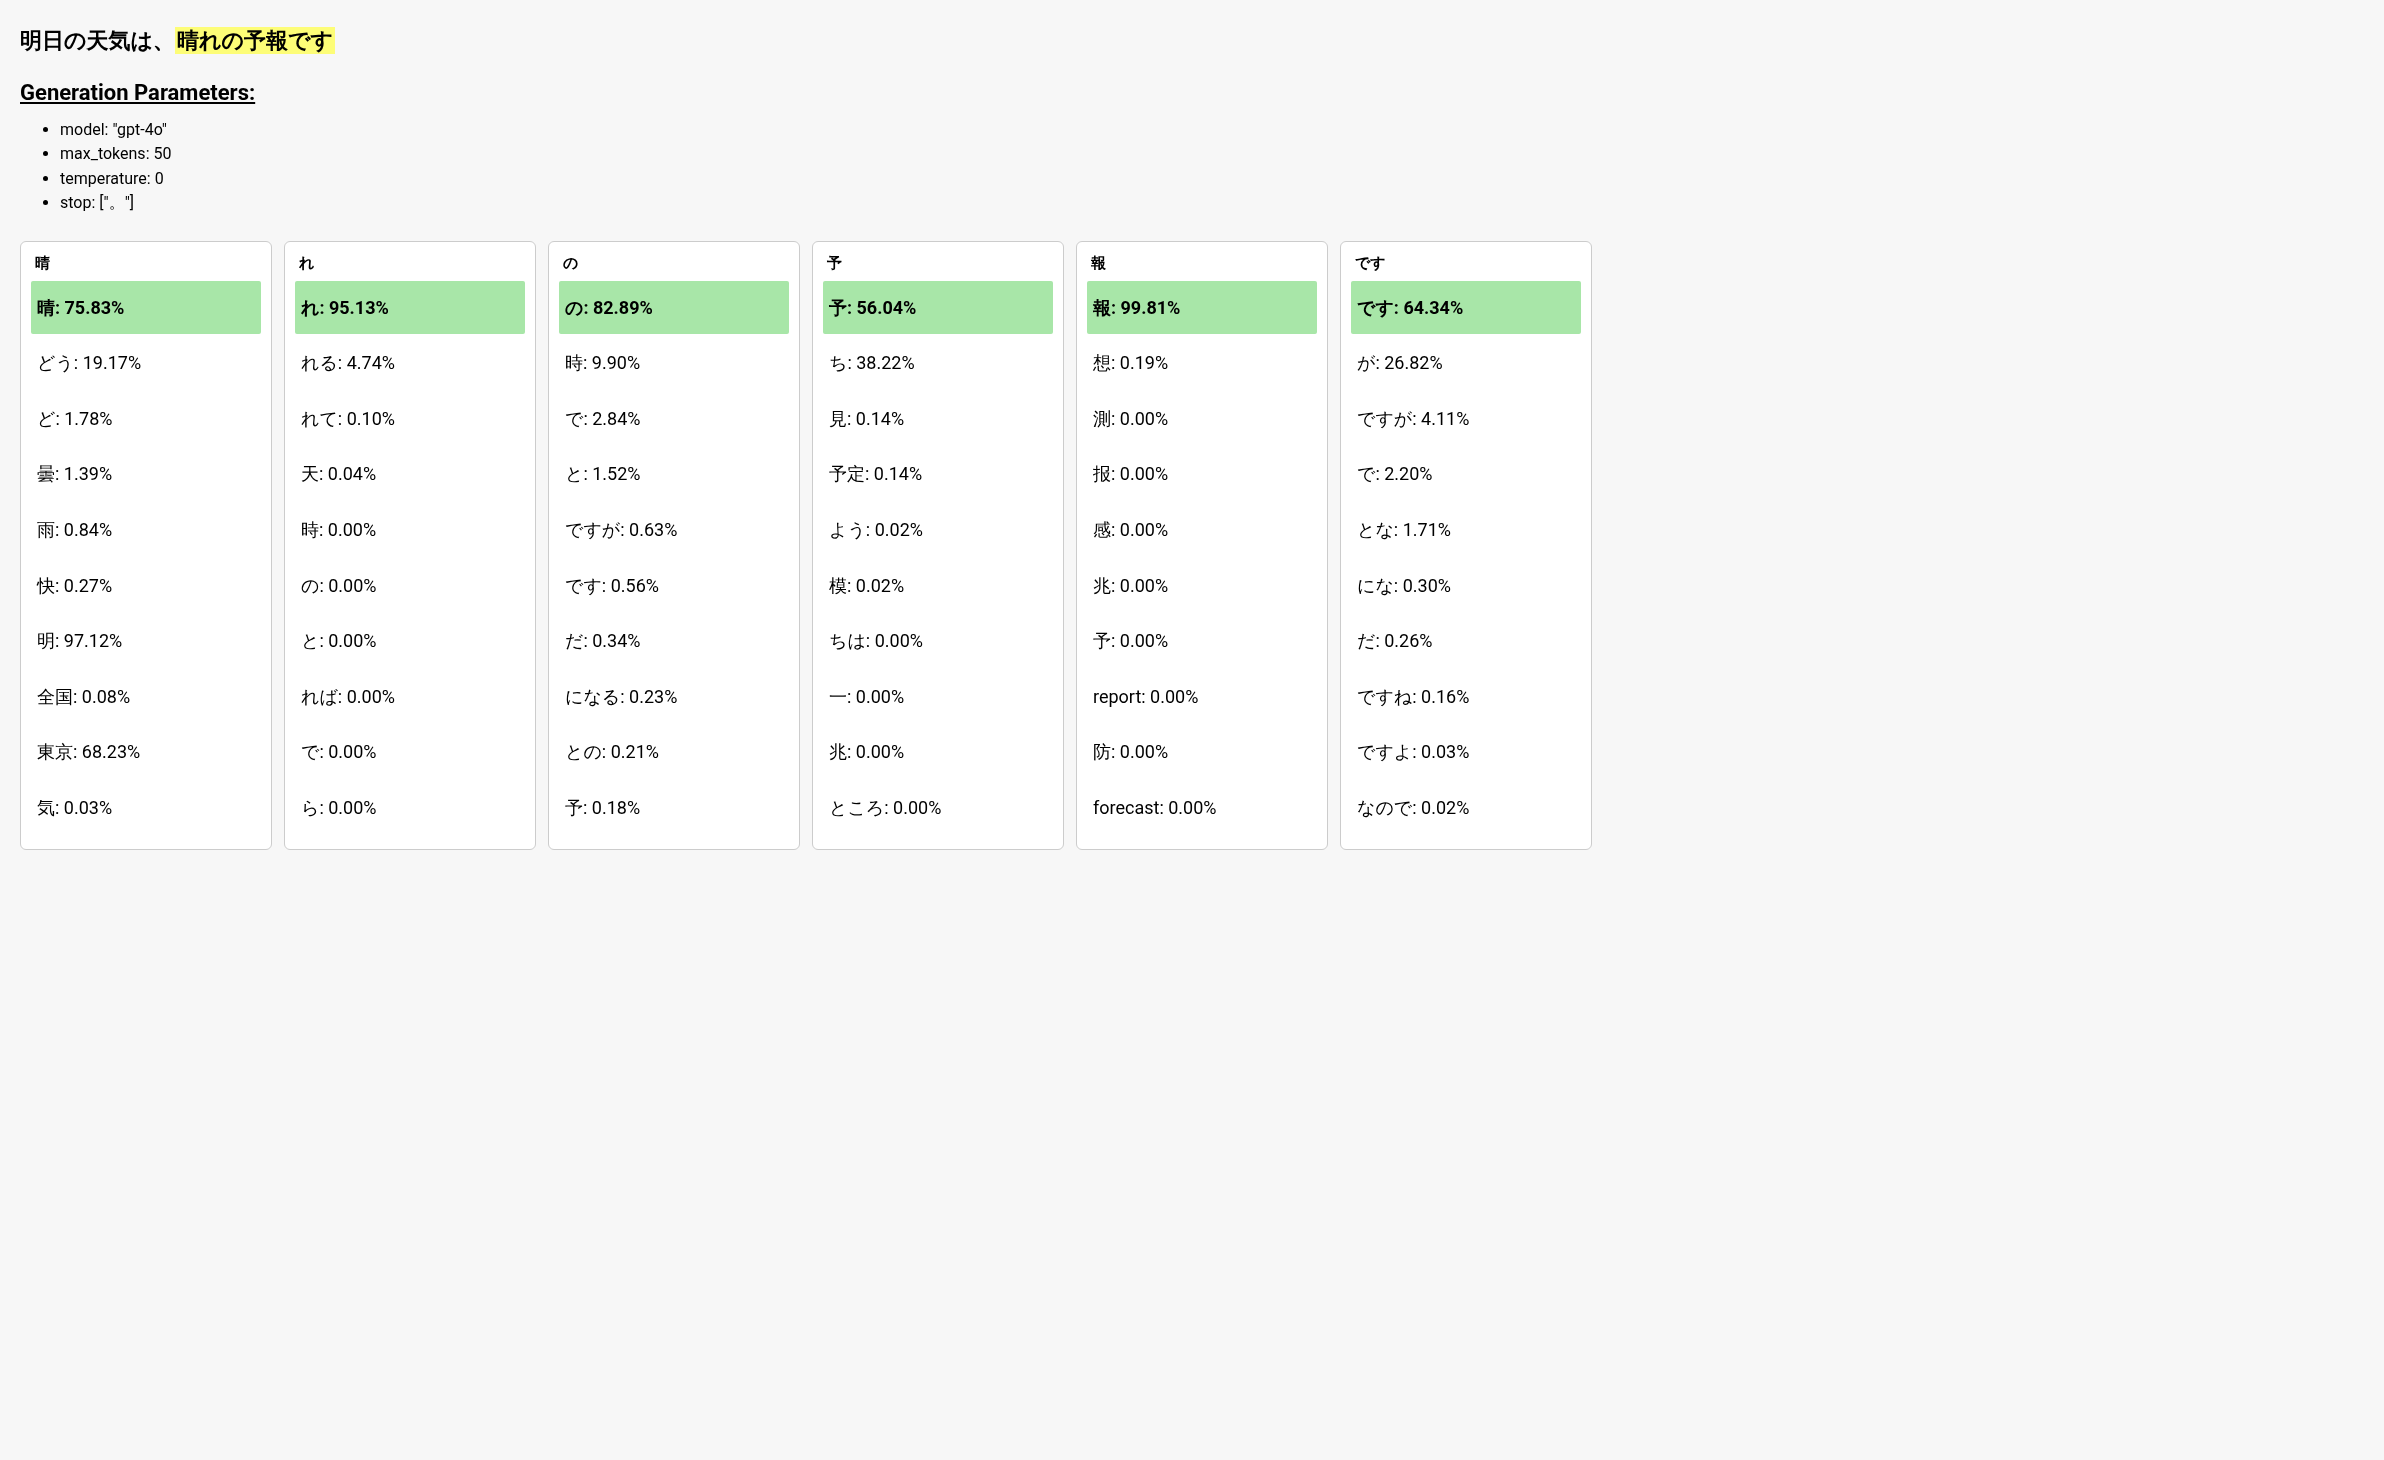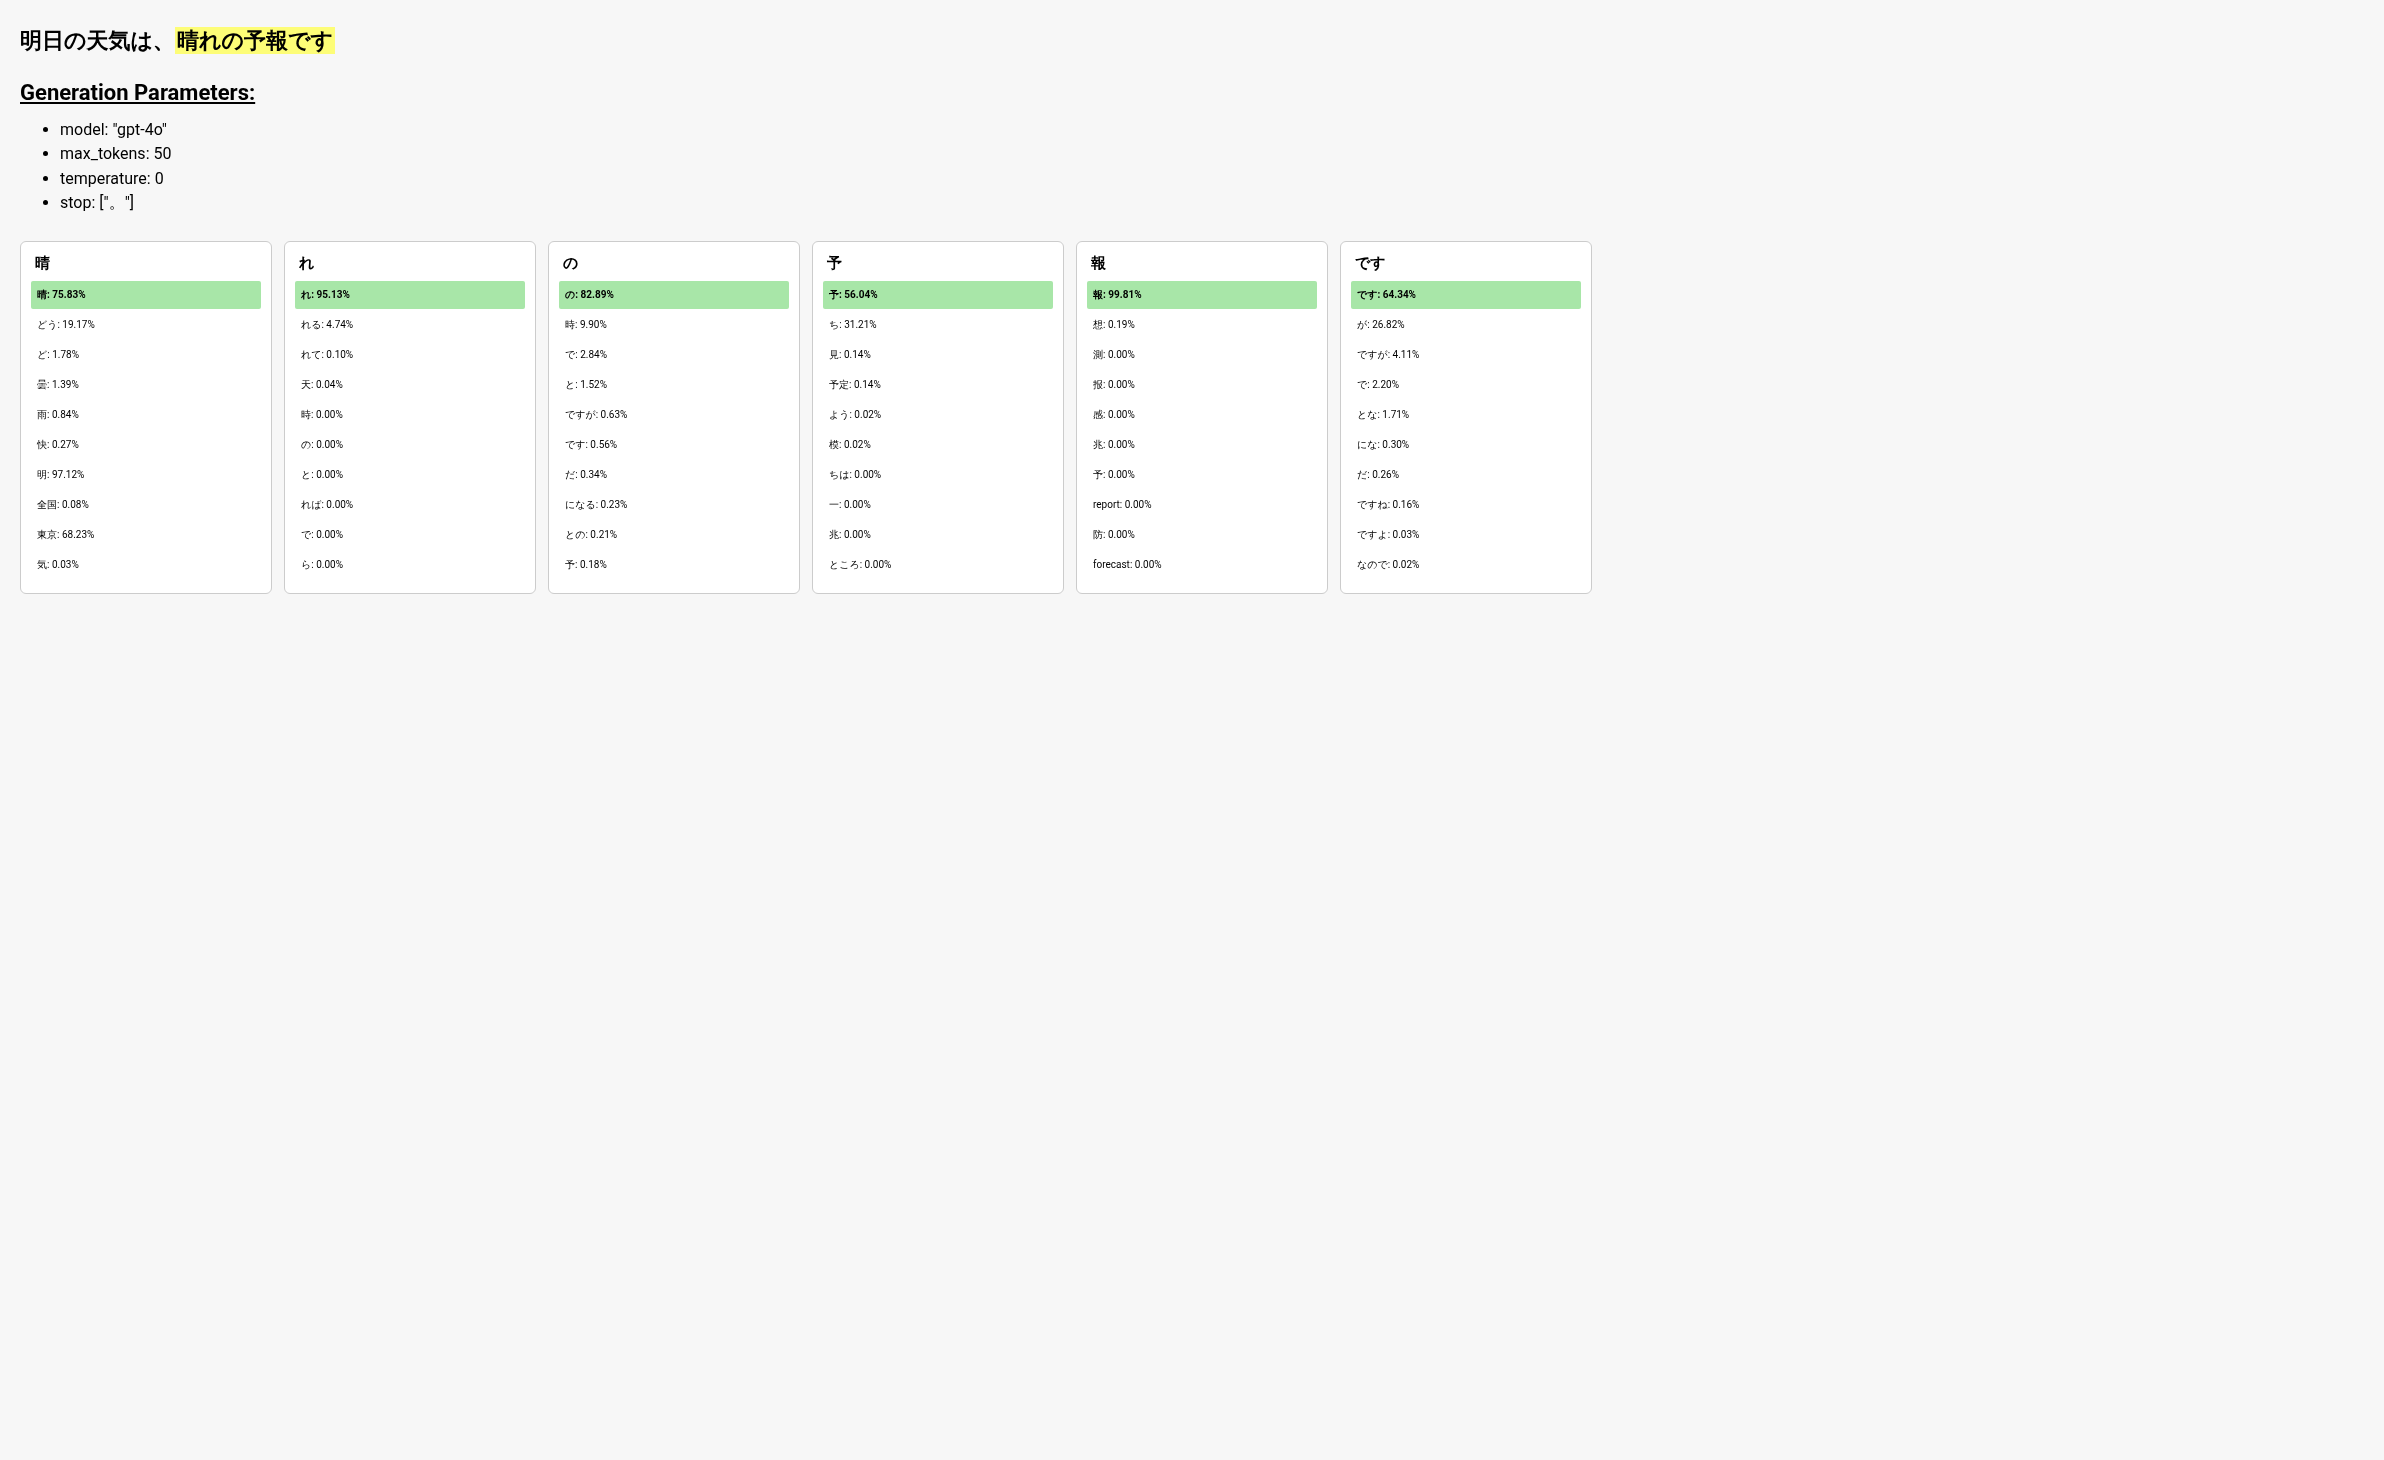--- a/index.html
+++ b/index.html
@@ -49,22 +49,22 @@
       width: 252px;
       flex: 0 0 252px;
     }
     .card-title {
       font-weight: 700;
       font-size: 15px;
       margin-bottom: 6px;
       padding: 2px 4px;
     }
     .cand {
-      font-size: 10px;
-      padding: 8px 6px;
+      font-size: 18px;
+      padding: 16px 6px;
       line-height: 1.2;
       margin-bottom: 2px;
       border-radius: 2px;
     }
     .cand.selected {
       background: #a8e6a8;
       font-weight: 700;
     }
   </style>
 </head>
@@ -119,21 +119,21 @@
       <div class="cand">ですが: 0.63%</div>
       <div class="cand">です: 0.56%</div>
       <div class="cand">だ: 0.34%</div>
       <div class="cand">になる: 0.23%</div>
       <div class="cand">との: 0.21%</div>
       <div class="cand">予: 0.18%</div>
     </div>
     <div class="card">
       <div class="card-title">予</div>
       <div class="cand selected">予: 56.04%</div>
-      <div class="cand">ち: 31.21%</div>
+      <div class="cand">ち: 38.22%</div>
       <div class="cand">見: 0.14%</div>
       <div class="cand">予定: 0.14%</div>
       <div class="cand">よう: 0.02%</div>
       <div class="cand">模: 0.02%</div>
       <div class="cand">ちは: 0.00%</div>
       <div class="cand">一: 0.00%</div>
       <div class="cand">兆: 0.00%</div>
       <div class="cand">ところ: 0.00%</div>
     </div>
     <div class="card">

